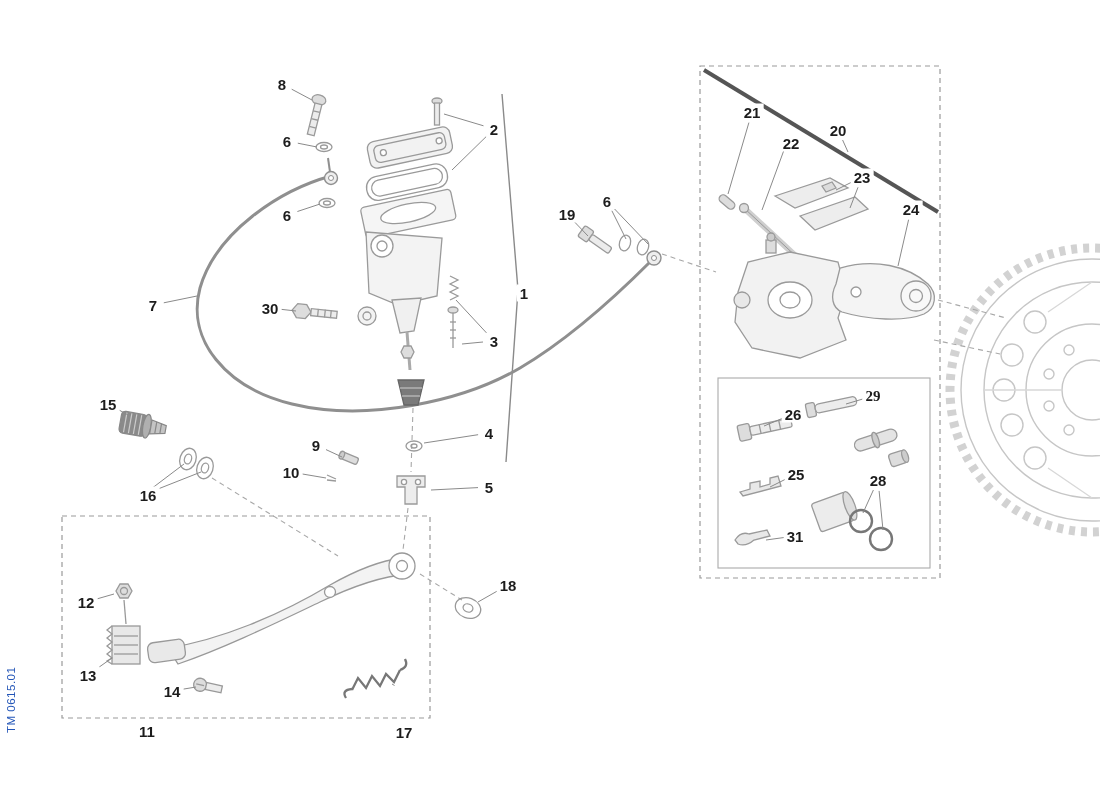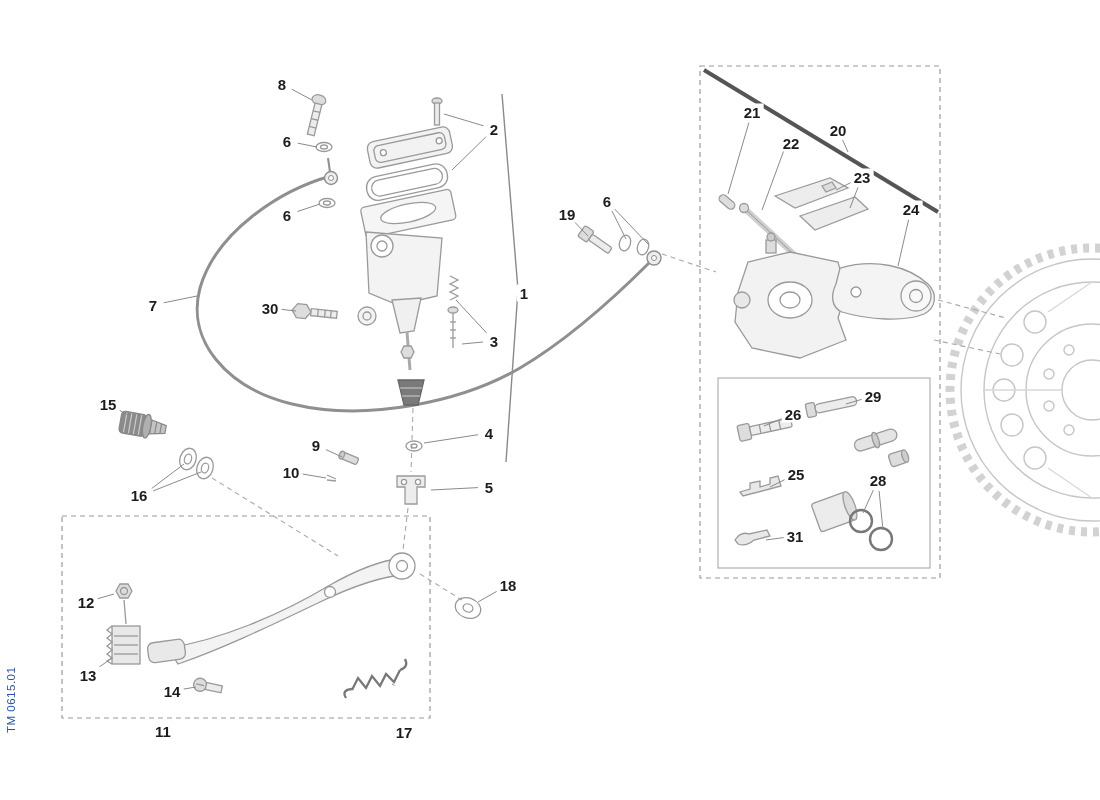--- a/index.html
+++ b/index.html
@@ -352,34 +352,34 @@
       <div class="callout" style="left: 153px; top: 305px;">7</div>
       <div class="callout" style="left: 270px; top: 308px;">30</div>
       <div class="callout" style="left: 524px; top: 293px;">1</div>
       <div class="callout" style="left: 494px; top: 341px;">3</div>
       <div class="callout" style="left: 567px; top: 214px;">19</div>
       <div class="callout" style="left: 607px; top: 201px;">6</div>
       <div class="callout" style="left: 489px; top: 433px;">4</div>
       <div class="callout" style="left: 316px; top: 445px;">9</div>
       <div class="callout" style="left: 291px; top: 472px;">10</div>
       <div class="callout" style="left: 108px; top: 404px;">15</div>
-      <div class="callout" style="left: 139px; top: 495px;">16</div>
+      <div class="callout" style="left: 148px; top: 495px;">16</div>
       <div class="callout" style="left: 489px; top: 487px;">5</div>
       <div class="callout" style="left: 86px; top: 602px;">12</div>
       <div class="callout" style="left: 88px; top: 675px;">13</div>
       <div class="callout" style="left: 172px; top: 691px;">14</div>
       <div class="callout" style="left: 404px; top: 691px; margin-top: 41px;">17</div>
       <div class="callout" style="left: 508px; top: 585px;">18</div>
-      <div class="callout" style="left: 163px; top: 731px;">11</div>
+      <div class="callout" style="left: 147px; top: 731px;">11</div>
       <div class="callout" style="left: 752px; top: 112px;">21</div>
       <div class="callout" style="left: 791px; top: 131px; margin-top: 12px;">22</div>
       <div class="callout" style="left: 838px; top: 130px;">20</div>
       <div class="callout" style="left: 862px; top: 177px; text-align: right;">23</div>
       <div class="callout" style="left: 911px; top: 209px;">24</div>
       <div class="callout" style="left: 793px; top: 414px;">26</div>
-      <div class="callout" style="left: 873px; top: 396px;">29</div>
+      <div class="callout" style="left: 873px; top: 396px; font-family: Liberation Serif, serif;">29</div>
       <div class="callout" style="left: 796px; top: 474px;">25</div>
       <div class="callout" style="left: 878px; top: 480px;">28</div>
       <div class="callout" style="left: 795px; top: 536px;">31</div>
     </div>
 
   <div class="drawing-code">TM 0615.01</div>
 </div>
 
 </body></html>

